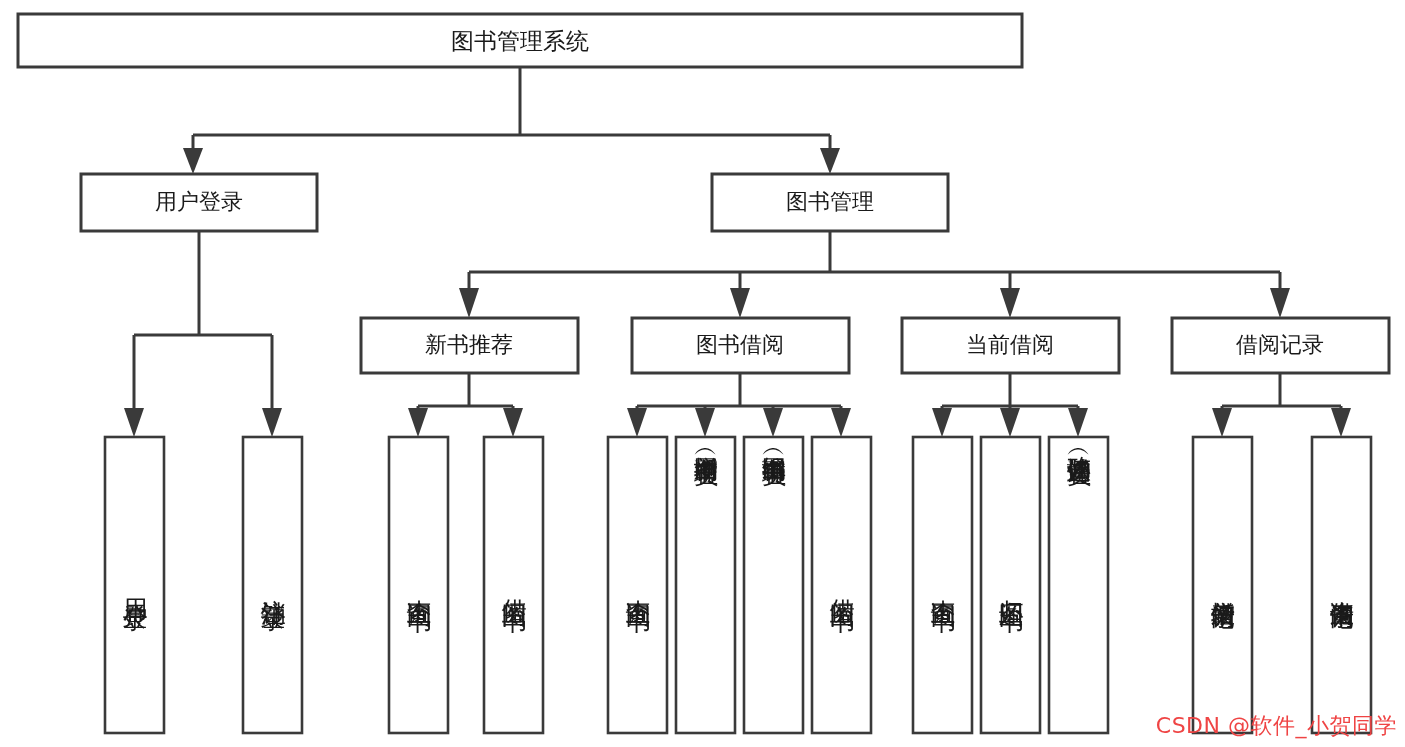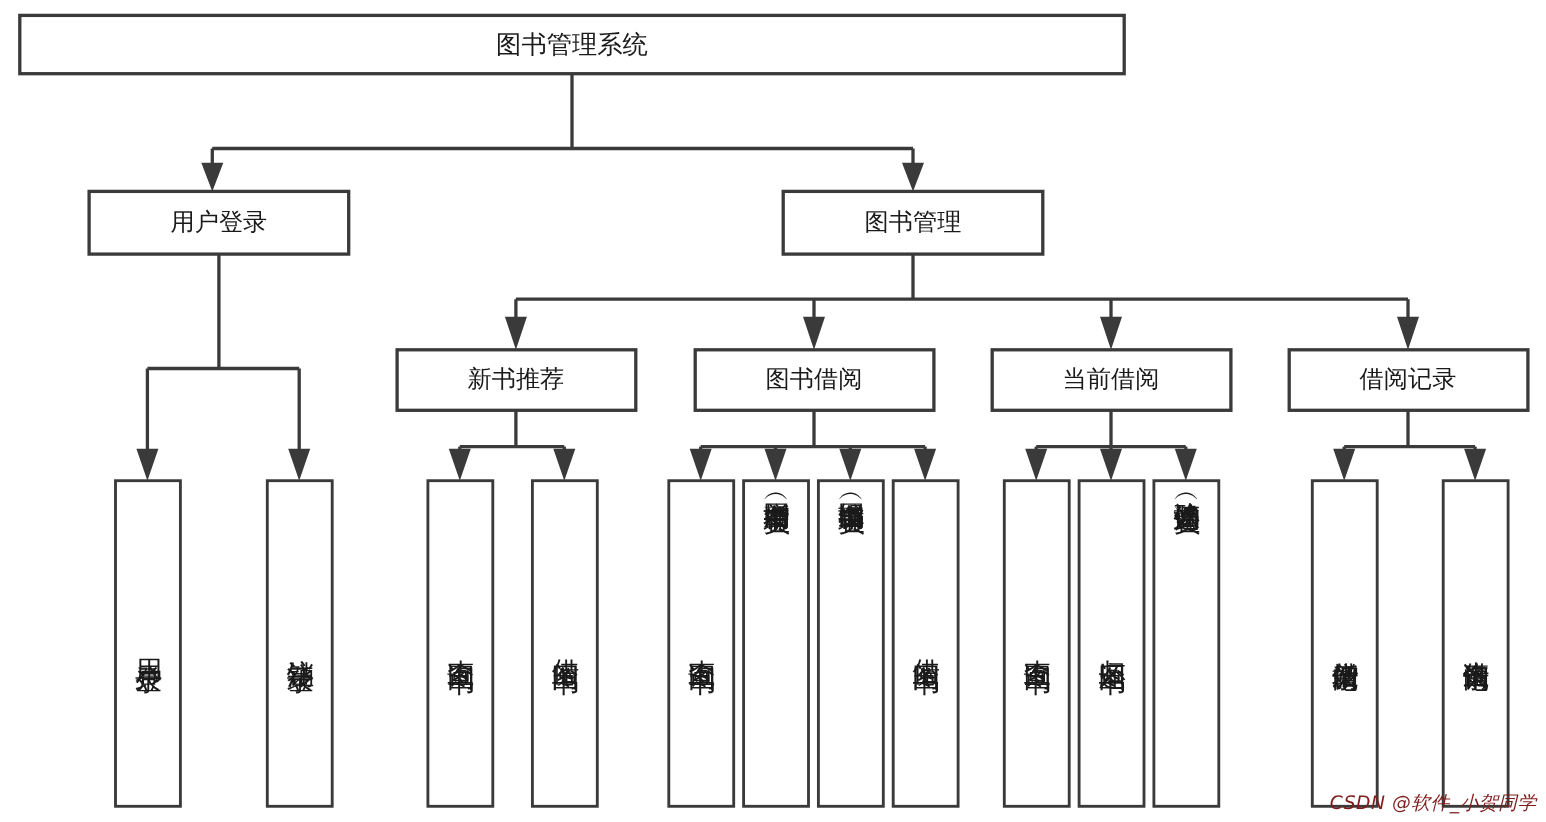--- a/index.html
+++ b/index.html
@@ -82,26 +82,25 @@
   }
   .leaf-label.tall {
     font-size: 24px;
     letter-spacing: 1px;
   }
   .watermark {
     position: absolute;
     right: 8px;
     bottom: 6px;
     font-family: "DejaVu Sans", "Liberation Sans", sans-serif;
-    font-size: 17px;
-    color: #7f1d1d;
+    font-size: 22px;
+    color: #ef4444;
     letter-spacing: 0.5px;
     white-space: nowrap;
     user-select: none;
-    font-style: italic;
   }
 </style>
 </head>
 <body>
 
 <div id="diagram-root">
 
   <svg class="diagram-canvas" viewBox="0 0 1405 747" xmlns="http://www.w3.org/2000/svg">
 
     <defs>

